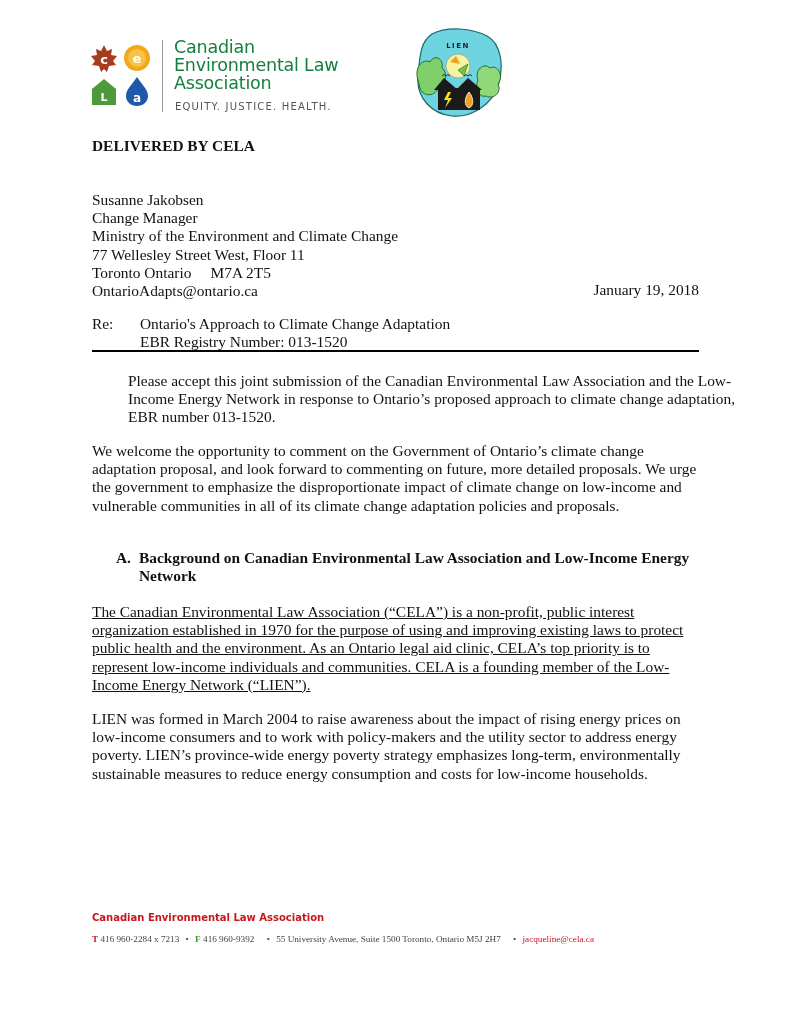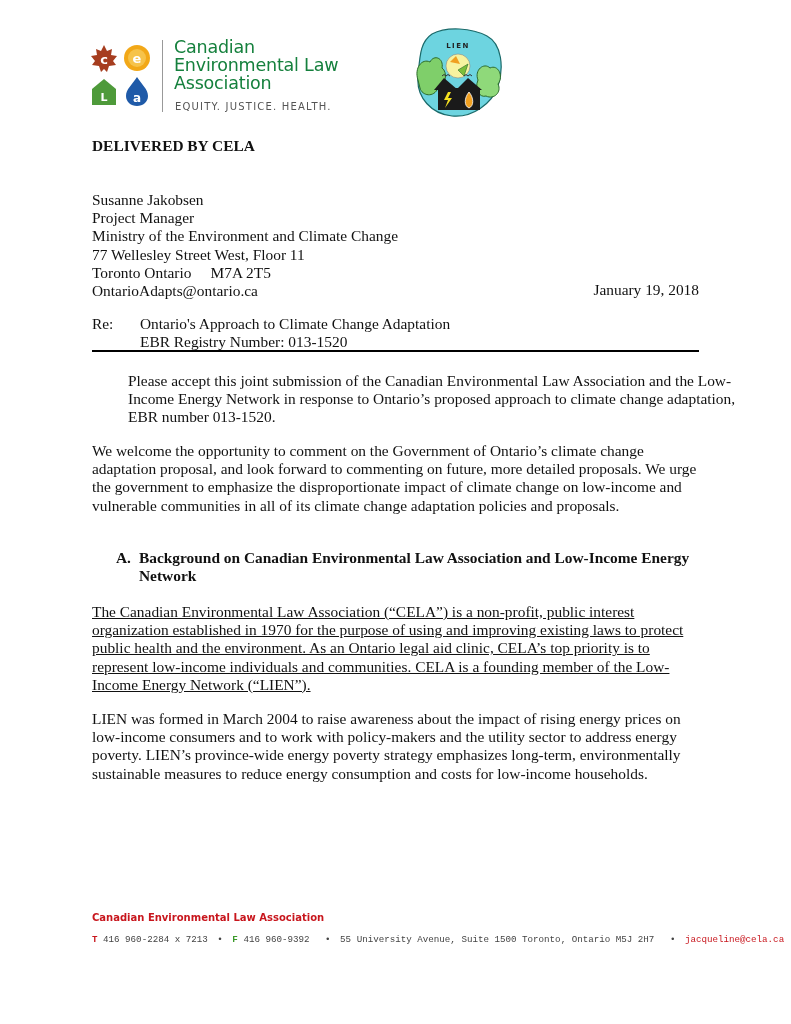--- a/index.html
+++ b/index.html
@@ -29,21 +29,21 @@
   .p1 { top: 372px; margin-left: 36px; }
   .p2 { top: 442px; }
   .heading { left: 116px; top: 549px; width: 600px; }
   .heading .letter { position: absolute; left: 0; top: 0; }
   .heading .htext { position: absolute; left: 23px; top: 0; width: 580px; }
   .p3 { top: 603px; text-decoration: underline; }
   .p4 { top: 710px; }
 
   .footer-org { left: 92px; top: 912px; font-family: "DejaVu Sans", "Liberation Sans", sans-serif;
                 font-size: 10px; color: #c8161d; font-weight: bold; }
-  .footer-contact { left: 92px; top: 934px; font-family: Liberation Mono, monospace;
+  .footer-contact { left: 92px; top: 934px; font-family: Liberation Serif, serif;
                     font-size: 9.2px; color: #444; white-space: nowrap; }
   .tcol { color: #c8161d; font-weight: bold; }
   .fcol { color: #3c9a2a; font-weight: bold; }
   .emailcol { color: #c8161d; }
   .sep { margin: 0 4px; }
 </style>
 </head>
 <body>
 
 <div class="abs cela-logo">
@@ -99,21 +99,21 @@
     </g>
     <path d="M36 64 L32 72 L36 72 L33 80 L40 70 L36 70 L39 64 Z" fill="#f5e020"></path>
     <path d="M57 64 C52 70 52 78 57 80 C62 78 62 70 57 64 Z" fill="#f0a020" stroke="#fff" stroke-width="0.8"></path>
   </svg>
 </div>
 
 <div class="abs text bold delivered">DELIVERED BY CELA</div>
 
 <div class="abs text address">
   <div>Susanne Jakobsen</div>
-  <div>Project Manager</div>
+  <div>Change Manager</div>
   <div>Ministry of the Environment and Climate Change</div>
   <div>77 Wellesley Street West, Floor 11</div>
   <div>Toronto Ontario     M7A 2T5</div>
   <div>OntarioAdapts@ontario.ca</div>
 </div>
 
 <div class="abs text date">January 19, 2018</div>
 
 <div class="abs text re-block">
   <div class="re-label">Re:</div>

